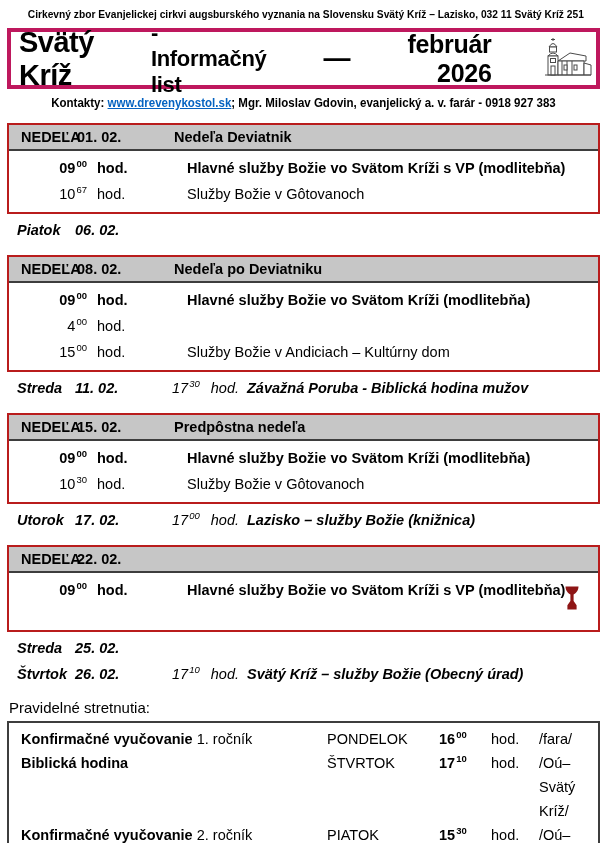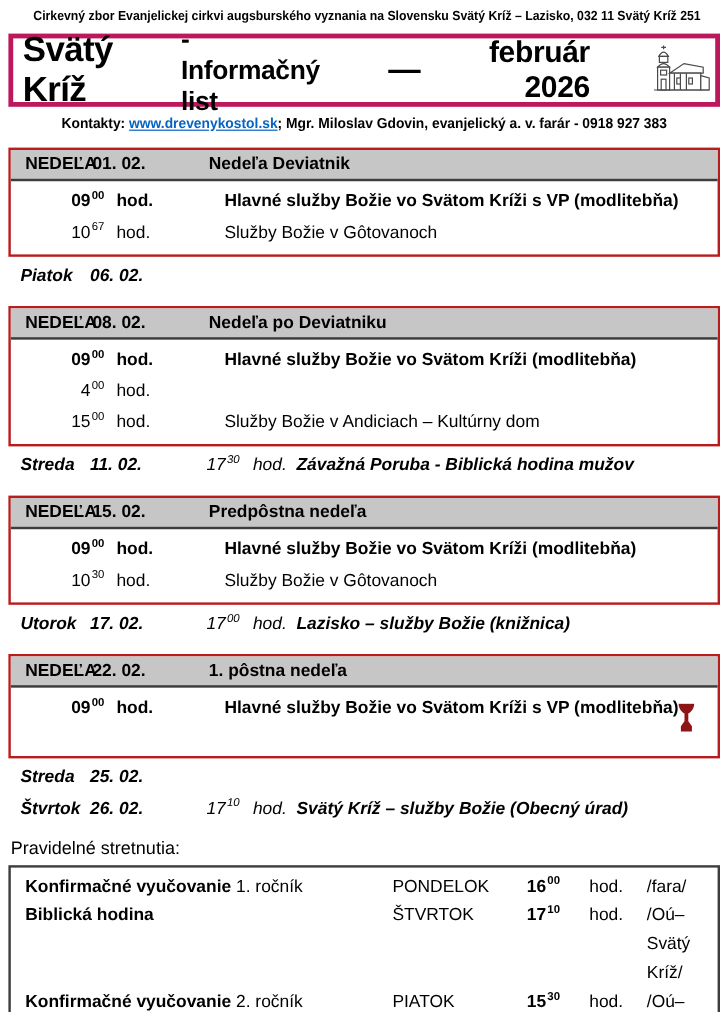--- a/index.html
+++ b/index.html
@@ -207,21 +207,20 @@
         <span class="a-text">Lazisko –  služby Božie (knižnica)</span>
       </span>
     </div>
   </section>
 
   <section>
     <div class="sec-box">
       <div class="sec-header">
         <span>NEDEĽA</span>
         <span>22. 02.</span>
-        <span>1. pôstna nedeľa</span>
       </div>
       <div class="sec-body" style="min-height:48px;">
         <div class="sec-row bold">
           <span class="time"><span>09</span><sup>00</sup></span>
           <span class="hod">hod.</span>
           <span class="evt">Hlavné služby Božie vo Svätom Kríži s VP (modlitebňa)</span>
         </div>
         <span class="chalice">
           <svg width="14" height="24" viewBox="0 0 14 24">
             <path d="M0.5 0.5 H13.5 C13.5 5 10.5 7.5 8.6 8.6 V15 L11.6 19.2 V23.5 H2.4 V19.2 L5.4 15 V8.6 C3.5 7.5 0.5 5 0.5 0.5 Z" fill="#8e1515"></path>

